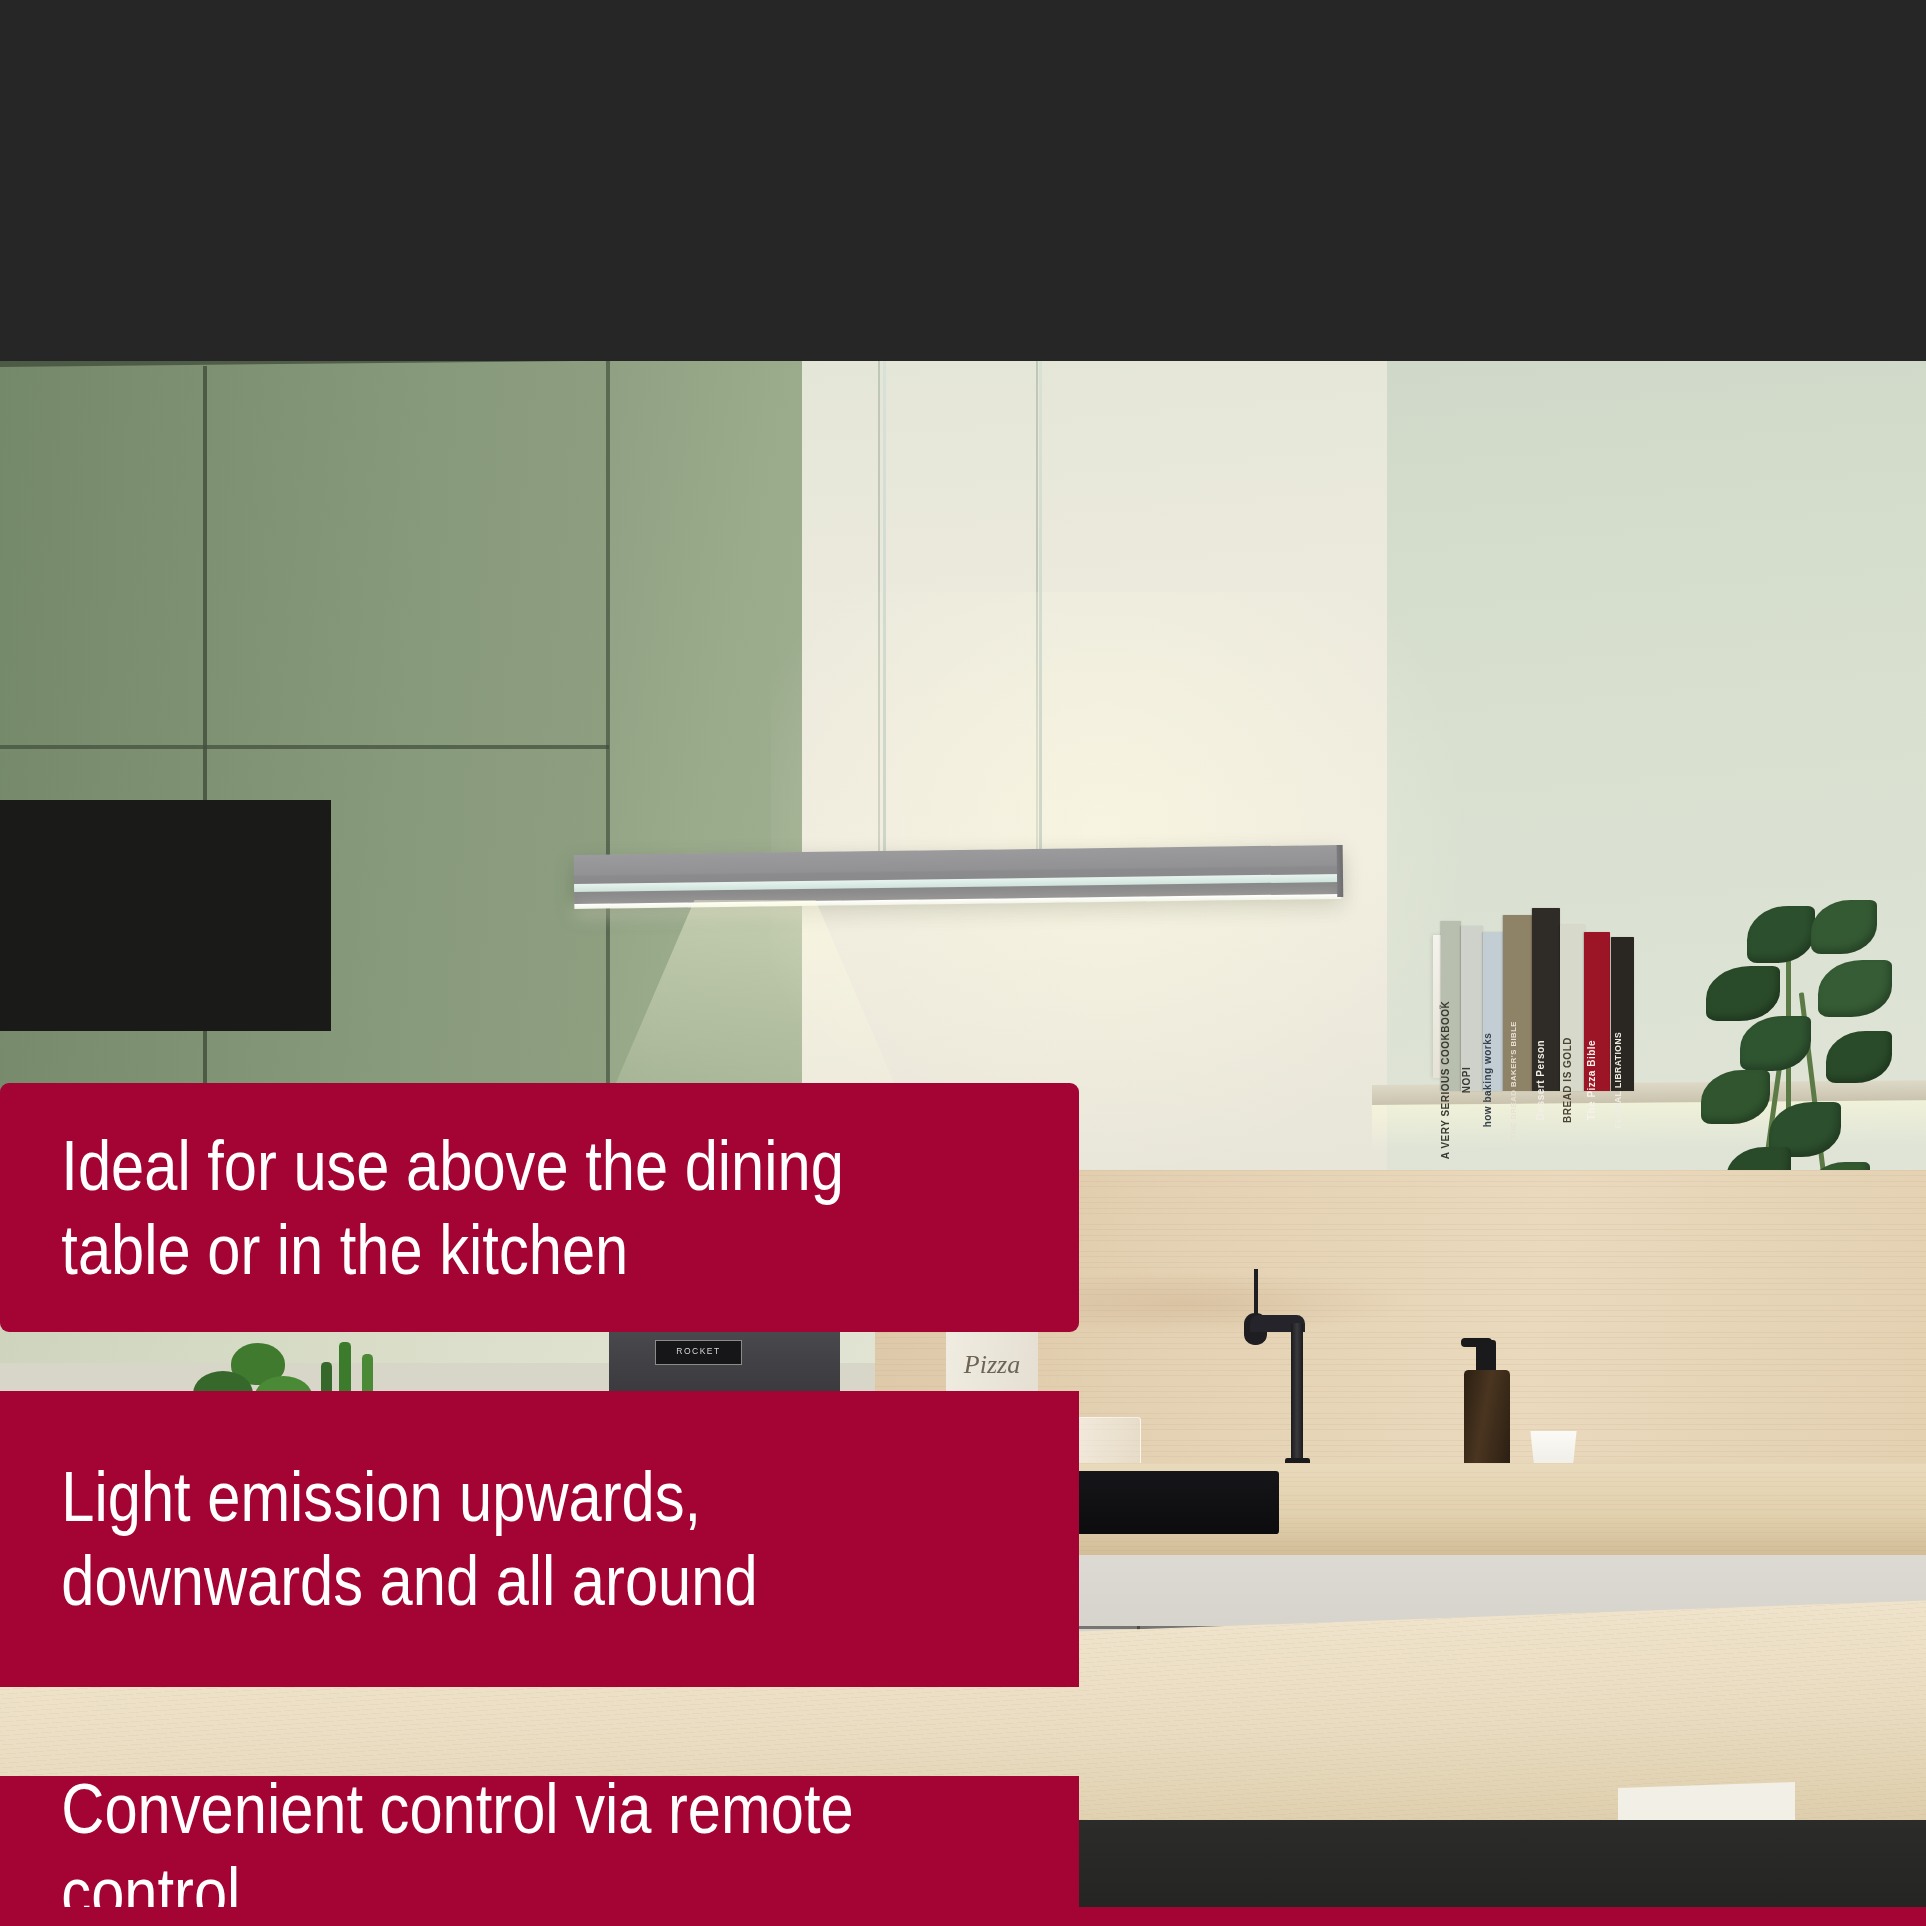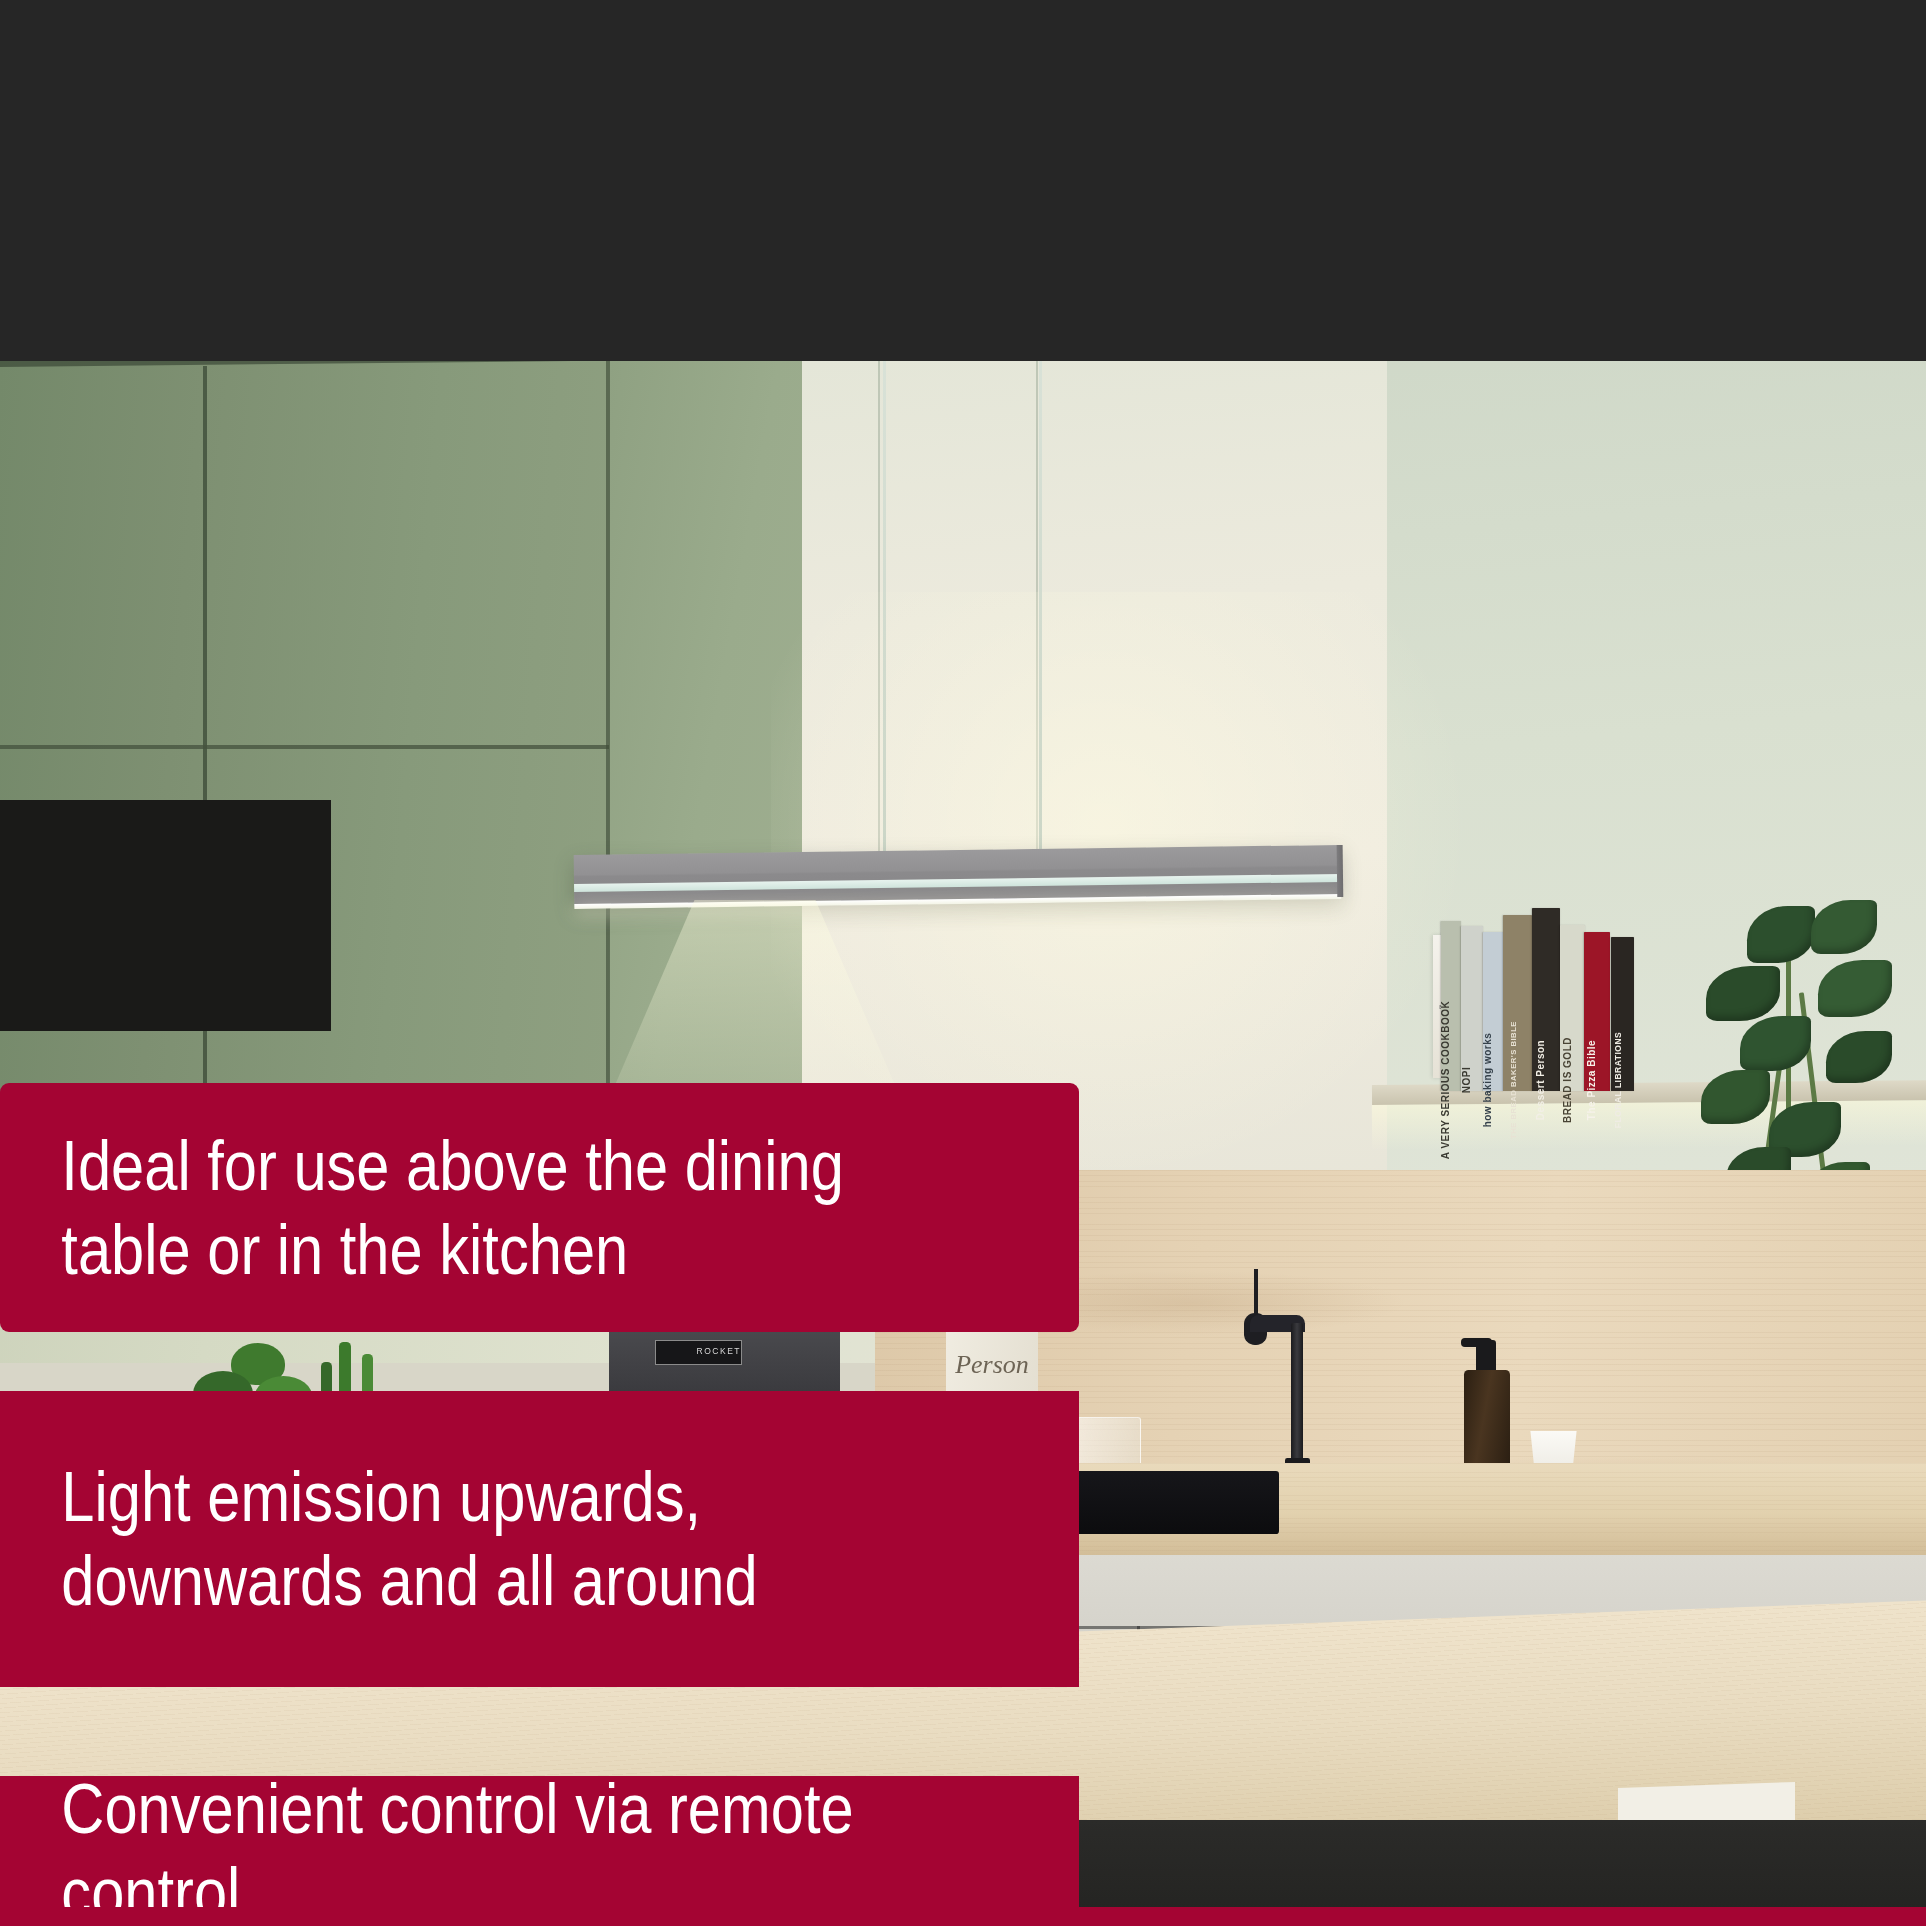--- a/index.html
+++ b/index.html
@@ -271,21 +271,21 @@
   .midstrip{
     position:absolute;left:0;top:967px;width:1079px;height:116px;
     overflow:hidden;
   }
   .herb{position:absolute;background:#3f7a2e;border-radius:50% 50% 45% 45%;}
   .espresso{
     position:absolute;left:609px;top:967px;width:231px;height:116px;
     background:linear-gradient(180deg,#4a4a4e,#2e2e32);
   }
   .espresso-badge{position:absolute;left:46px;top:12.3px;width:85px;height:23px;background:#161618;border:1.5px solid #8b8b8b;}
-  .espresso-badge span{display:block;text-align:right;color:#d8d8d8;font-size:8.5px;line-height:21.6px;letter-spacing:1.5px;}
+  .espresso-badge span{display:block;text-align:center;color:#d8d8d8;font-size:8.5px;line-height:21.6px;letter-spacing:1.5px;}
   .espresso-tray{position:absolute;left:0;top:81px;width:231px;height:35px;background:#2b4a72;}
   .coffee-can{
     position:absolute;left:946px;top:967px;width:92px;height:116px;
     background:linear-gradient(100deg,#f0ece1,#e3ded0);
   }
   .coffee-script{
     position:absolute;left:0;top:21.6px;width:100%;text-align:center;
     font-family:"Liberation Serif", serif;font-style:italic;font-size:26px;color:#6d6455;
   }
 
@@ -469,21 +469,21 @@
       <div class="herb" style="left:362px;top:26px;width:10.8px;height:91px;border-radius:4.6px;background:#4a8a36;"></div>
       <div class="herb" style="left:321px;top:34px;width:10.8px;height:85px;border-radius:4.6px;background:#35682a;"></div>
     </div>
     <div class="espresso">
       <div class="espresso-badge">
           <span>ROCKET</span>
         </div>
       <div class="espresso-tray"></div>
     </div>
     <div class="coffee-can">
-      <div class="coffee-script">Person</div>
+      <div class="coffee-script">Pizza</div>
     </div>
 
     <div class="table-top"></div>
     <div class="table-edge"></div>
     <div class="table-shadow"></div>
     <div class="paper"></div>
 
     <div class="bowl">
       <div class="bowl-body">
         <div class="apple" style="left:23px;top:3.1px;width:60px;height:59px;background:radial-gradient(circle at 35% 30%,#e8d24a,#d0401f);"></div>

